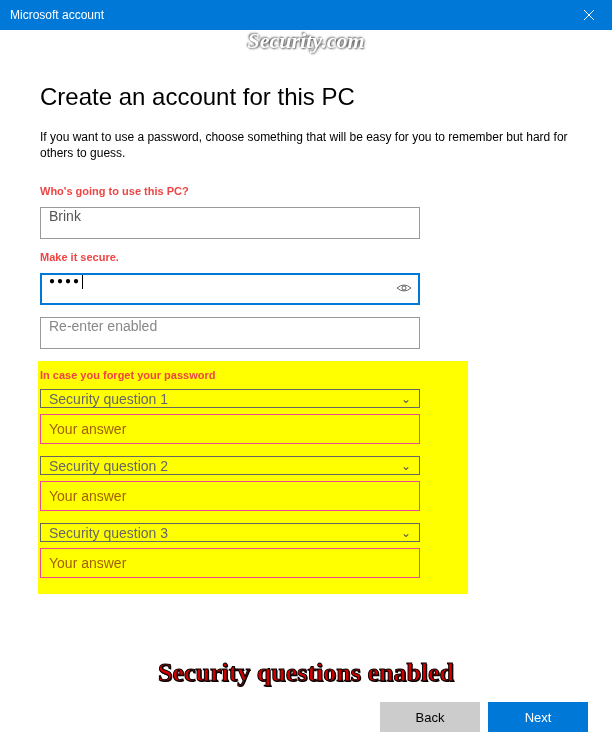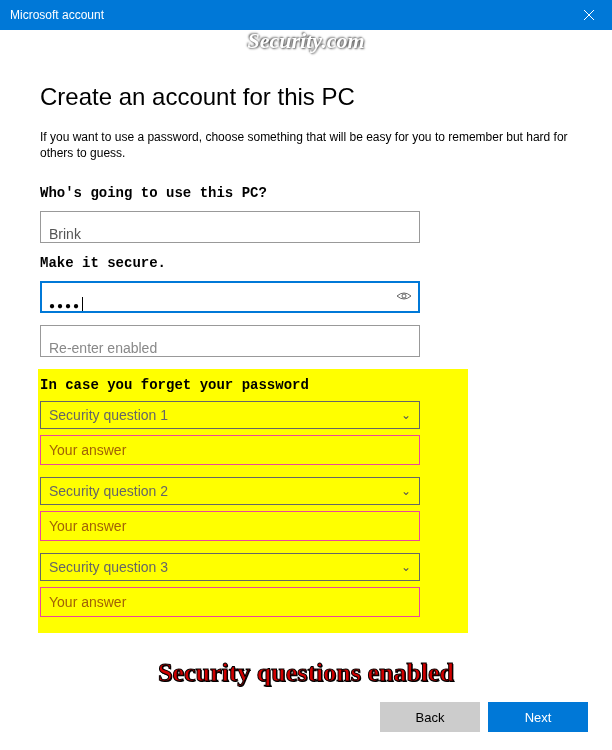--- a/index.html
+++ b/index.html
@@ -5,33 +5,33 @@
     * { box-sizing: border-box; margin: 0; padding: 0; font-family: "Segoe UI", Tahoma, sans-serif; }
     body { width: 612px; height: 750px; background: #fff; position: relative; overflow: hidden; }
     .titlebar { height: 30px; background: #0078d7; color: #fff; display: flex; align-items: center; padding-left: 10px; font-size: 12px; }
     .titlebar-title { flex: 1; }
     .close-btn { width: 46px; height: 30px; display: flex; align-items: center; justify-content: center; color: #fff; font-size: 14px; }
     .close-btn svg { width: 10px; height: 10px; }
     .watermark { position: absolute; top: 28px; left: 50%; transform: translateX(-50%); color: #fff; font-size: 22px; font-weight: bold; font-style: italic; text-shadow: 1px 1px 2px rgba(0,0,0,0.6), -1px -1px 2px rgba(0,0,0,0.6); font-family: Georgia, serif; z-index: 10; pointer-events: none; }
     .content { padding: 35px 40px 0 40px; }
     .heading { font-size: 24px; font-weight: 400; color: #000; margin-top: 18px; margin-bottom: 18px; }
     .subtext { font-size: 12px; color: #000; line-height: 1.35; margin-bottom: 24px; }
-    .section-label { font-size: 14px; font-weight: 600; color: #000000; margin-bottom: 10px; font-family: Liberation Mono, monospace; }
+    .section-label { font-size: 11px; font-weight: 600; color: #ef4444; margin-bottom: 10px; }
     .field-row { margin-bottom: 12px; }
-    .input { width: 380px; height: 32px; border: 1px solid #999; padding: 0 8px; font-size: 14px; color: #555; background: #fff; display: flex; align-items: flex-end; outline: none; }
+    .input { width: 380px; height: 32px; border: 1px solid #999; padding: 0 8px; font-size: 14px; color: #555; background: #fff; display: flex; align-items: flex-start; outline: none; }
     .input.focused { border: 2px solid #0078d7; padding: 0 7px; }
     .password-wrap { position: relative; width: 380px; }
     .password-wrap .input { width: 100%; padding-right: 32px; }
     .eye-icon { position: absolute; right: 8px; top: 50%; transform: translateY(-50%); color: #666; pointer-events: auto; }
     .pw-dots { letter-spacing: 2px; font-size: 10px; color: #000; }
     .cursor { display: inline-block; width: 1px; height: 14px; background: #000; vertical-align: middle; margin-left: 1px; }
     .placeholder { color: #888; }
     .highlight { background: #ffff00; width: 430px; padding: 8px 0 4px 0; margin-left: -2px; }
     .highlight .section-label { padding-left: 2px; margin-bottom: 8px; }
-    .select { width: 380px; height: 28px; border: 1px solid #666; background: transparent; padding: 0 8px; font-size: 14px; color: #666; display: flex; align-items: center; justify-content: space-between; margin-left: 2px; margin-bottom: 6px; }
+    .select { width: 380px; height: 19px; border: 1px solid #666; background: transparent; padding: 0 8px; font-size: 14px; color: #666; display: flex; align-items: center; justify-content: space-between; margin-left: 2px; margin-bottom: 6px; }
     .select .chev { font-size: 12px; color: #555; }
     .answer-input { width: 380px; height: 30px; border: 1px solid #ec4899; background: transparent; padding: 0 8px; font-size: 14px; color: #a16207; display: flex; align-items: center; margin-left: 2px; margin-bottom: 12px; }
     .annotation { position: absolute; bottom: 62px; left: 50%; transform: translateX(-50%); font-family: "Comic Sans MS", cursive; font-size: 26px; font-weight: bold; color: #d00000; -webkit-text-stroke: 1px #000; text-shadow: 1px 1px 0 #000; white-space: nowrap; pointer-events: none; z-index: 10; }
     .footer { position: absolute; bottom: 18px; right: 24px; display: flex; gap: 8px; }
     .btn { width: 100px; height: 30px; border: none; font-size: 13px; display: flex; align-items: center; justify-content: center; cursor: pointer; }
     .btn.primary { background: #0078d7; color: #fff; }
     .btn.secondary { background: #ccc; color: #000; }
   </style>
 </head>
 <body>

